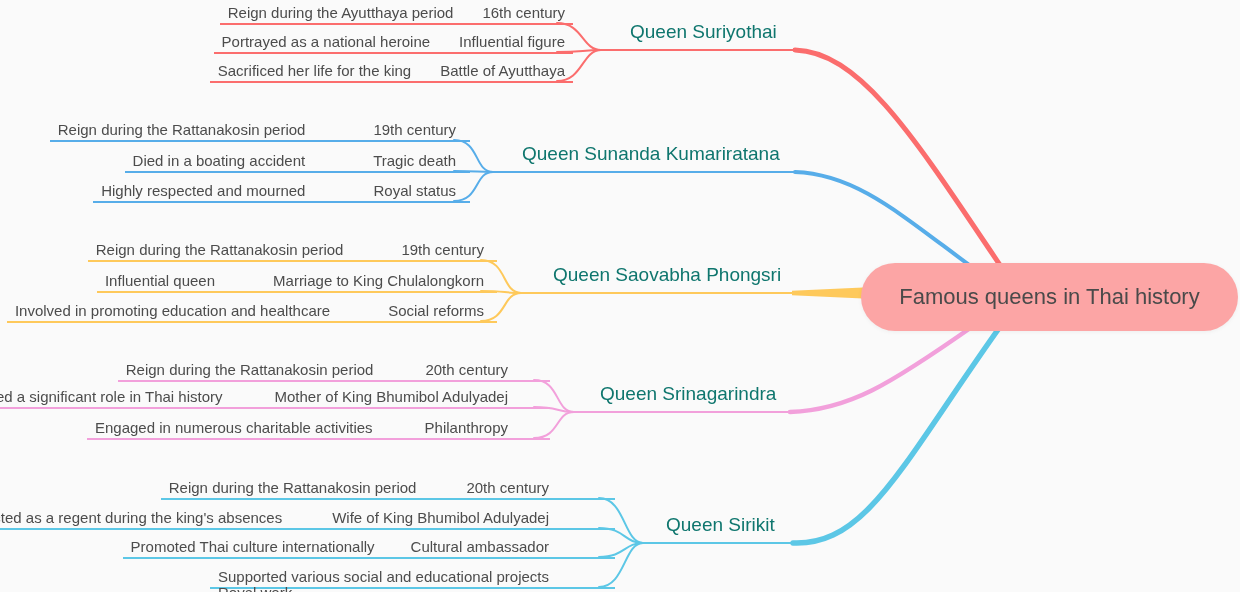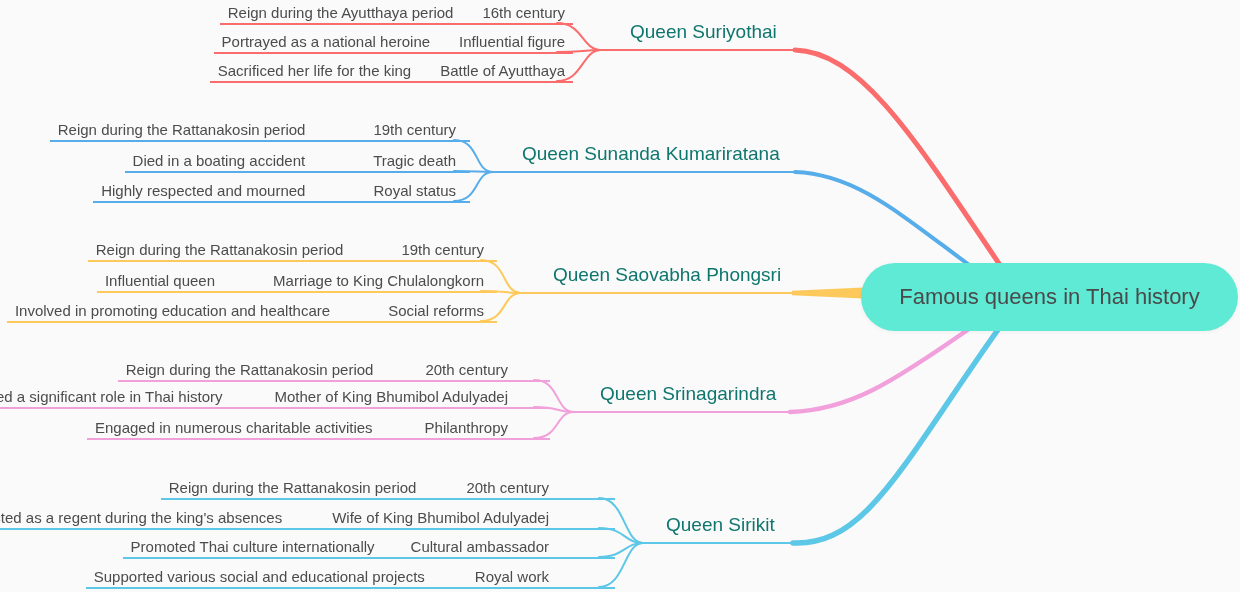--- a/index.html
+++ b/index.html
@@ -11,21 +11,21 @@
     white-space:nowrap;height:16px;line-height:16px;padding:0 0 2px 8px;
     border-bottom:2px solid transparent;font-size:15px;color:#4c4c4c;
   }
   .node-row span{display:inline-block;}
   .queen-label{
     position:absolute;z-index:2;font-size:19px;line-height:22px;
     color:#0f766e;white-space:nowrap;
   }
   .root-node{
     position:absolute;z-index:3;left:861px;top:263px;width:377px;height:68px;
-    background:#5eead4;border-radius:34px;display:flex;align-items:center;
+    background:#fca5a5;border-radius:34px;display:flex;align-items:center;
     justify-content:center;font-size:22px;color:#4a4a4a;
     box-shadow:0 1px 4px rgba(0,0,0,0.05);
   }
 </style>
 </head>
 <body style="background: rgb(250, 250, 250);">
 
 <div id="canvas">
   <svg id="links" width="1240" height="592">
       <path d="M 600 50 H 795" fill="none" stroke="#fb6d6d" stroke-width="2" stroke-linecap="round"></path>
@@ -114,21 +114,21 @@
         <span>20th century</span>
       </div>
       <div class="node-row" style="right: 625px; top: 510px; border-bottom-color: rgb(92, 199, 230); column-gap: 50px; padding-right: 66px;">
         <span>Acted as a regent during the king's absences</span>
         <span>Wife of King Bhumibol Adulyadej</span>
       </div>
       <div class="node-row" style="right: 625px; top: 539px; border-bottom-color: rgb(92, 199, 230); column-gap: 36px; padding-right: 66px;">
         <span>Promoted Thai culture internationally</span>
         <span>Cultural ambassador</span>
       </div>
-      <div class="node-row" style="right: 625px; top: 569px; border-bottom-color: rgb(92, 199, 230); column-gap: 50px; padding-right: 66px;">
+      <div class="node-row" style="right: 625px; top: 569px; border-bottom-color: rgb(92, 199, 230); padding-right: 66px; flex-direction: column;">
         <span>Supported various social and educational projects</span>
         <span>Royal work</span>
       </div>
     </div>
   <div class="root-node">
     <span>Famous queens in Thai history</span>
   </div>
 </div>
 
 </body></html>

